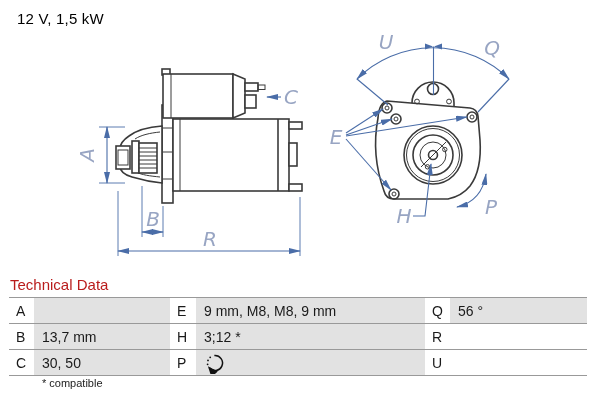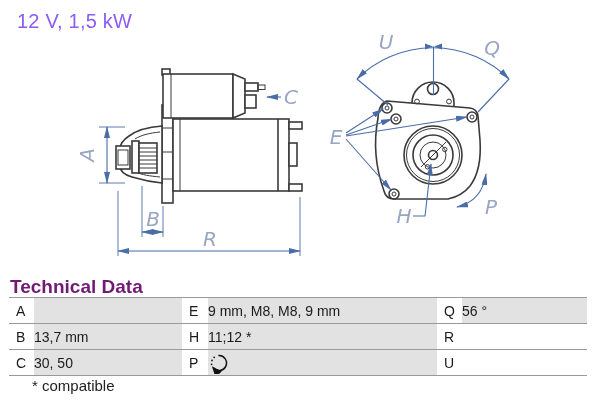--- a/index.html
+++ b/index.html
@@ -1,34 +1,34 @@
 <!DOCTYPE html>
 <html><head>
 <meta charset="utf-8">
 <style>
   html,body{margin:0;padding:0}
   body{width:600px;height:400px;position:relative;background:#fff;overflow:hidden;
        font-family:"Liberation Sans",sans-serif}
-  .title{position:absolute;left:17px;top:10px;font-size:20px;color:#8b5cf6;letter-spacing:.2px}
+  .title{position:absolute;left:17px;top:10px;font-size:15px;color:#000000;letter-spacing:.2px}
   svg.diagram{position:absolute;left:0;top:0}
   .dimline{stroke:#4a6da8;stroke-width:1.1;fill:none}
   .extline{stroke:#4a6da8;stroke-width:0.9;fill:none}
   .part{stroke:#3a3a3a;stroke-width:1.6;fill:#fff}
   .part-thin{stroke:#3a3a3a;stroke-width:1;fill:none}
   .part-nf{stroke:#3a3a3a;stroke-width:1.6;fill:none}
   .dimlbl{font-family:"DejaVu Sans",sans-serif;font-style:italic;font-size:20px;fill:#98a5c3}
-  .tech-heading{position:absolute;left:10px;top:276px;font-size:19px;font-weight:bold;color:#701a75}
+  .tech-heading{position:absolute;left:10px;top:276px;font-size:15px;font-weight:normal;color:#b91c1c}
   .ttable{position:absolute;left:9px;top:297px;width:578px;border-bottom:1px solid #999}
   .trow{display:flex;height:26px;border-top:1px solid #999;box-sizing:border-box;
         font-size:14px;color:#1a1a1a}
   .cell{display:flex;align-items:center;height:100%}
   .cell-k{background:#fff;padding-left:7px;box-sizing:border-box}
-  .cell-v{background:#e2e2e2;padding-left:0;box-sizing:border-box}
-  .w-k0{width:25px}.w-v0{width:148px}.w-k1{width:26px}.w-v1{width:229px}.w-k2{width:25px}.w-v2{flex:1}
-  .footnote{position:absolute;left:32px;top:377px;font-size:15px;color:#222}
+  .cell-v{background:#e2e2e2;padding-left:8px;box-sizing:border-box}
+  .w-k0{width:25px}.w-v0{width:136px}.w-k1{width:26px}.w-v1{width:229px}.w-k2{width:25px}.w-v2{flex:1}
+  .footnote{position:absolute;left:42px;top:377px;font-size:11px;color:#222}
 </style>
 </head>
 <body>
 
 <div class="title">12 V, 1,5 kW</div>
 
 <svg class="diagram" width="600" height="272" viewBox="0 0 600 272">
   <defs>
     <marker id="arrB" viewBox="0 0 12 6" refX="11" refY="3" markerWidth="11" markerHeight="5.5" orient="auto-start-reverse">
       <path d="M0,0 L12,3 L0,6 Z" fill="#4a6da8"></path>
@@ -177,21 +177,21 @@
     <div class="cell cell-v w-v0"></div>
     <div class="cell cell-k w-k1">E</div>
     <div class="cell cell-v w-v1">9 mm, M8, M8, 9 mm</div>
     <div class="cell cell-k w-k2">Q</div>
     <div class="cell cell-v w-v2">56 °</div>
   </div>
   <div class="trow">
     <div class="cell cell-k w-k0">B</div>
     <div class="cell cell-v w-v0">13,7 mm</div>
     <div class="cell cell-k w-k1">H</div>
-    <div class="cell cell-v w-v1">11;12 *</div>
+    <div class="cell cell-v w-v1">3;12 *</div>
     <div class="cell cell-k w-k2">R</div>
   </div>
   <div class="trow">
     <div class="cell cell-k w-k0">C</div>
     <div class="cell cell-v w-v0">30, 50</div>
     <div class="cell cell-k w-k1">P</div>
     <div class="cell cell-v w-v1">
       <svg width="22" height="22" viewBox="0 0 22 22">
         <defs>
           <marker id="arrK" viewBox="0 0 10 8" refX="8" refY="4" markerWidth="7" markerHeight="6" orient="auto">

